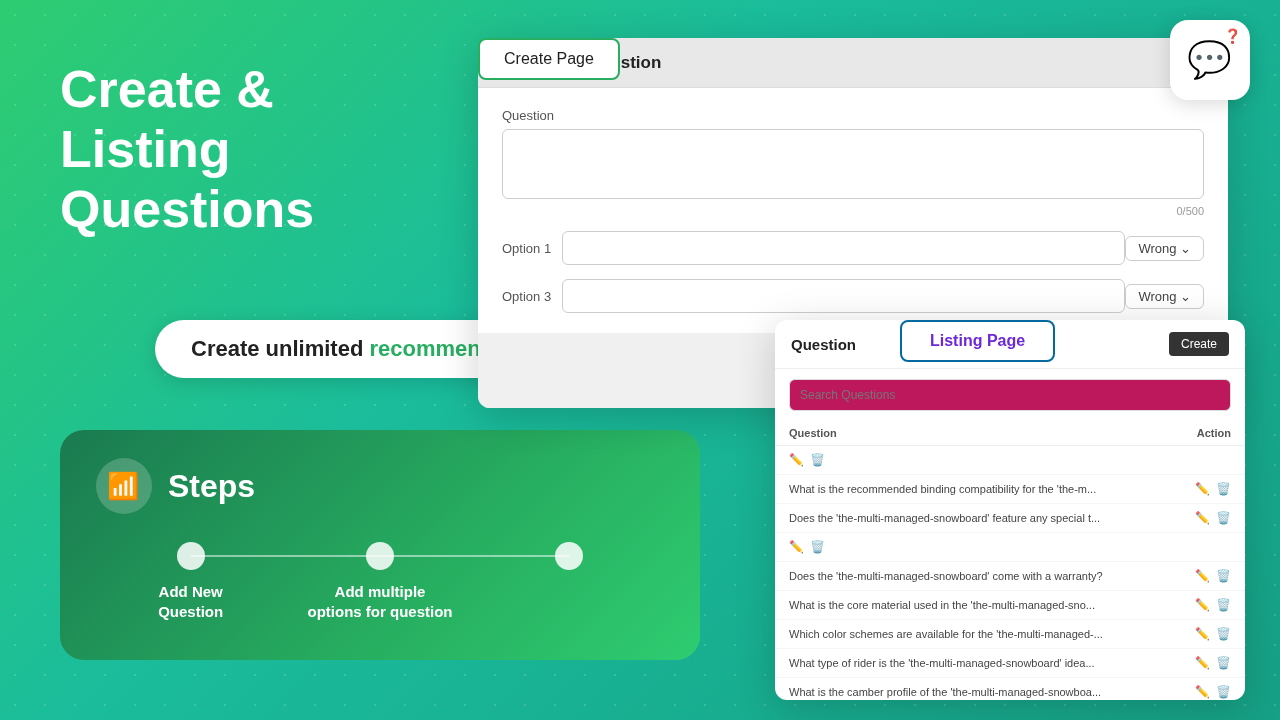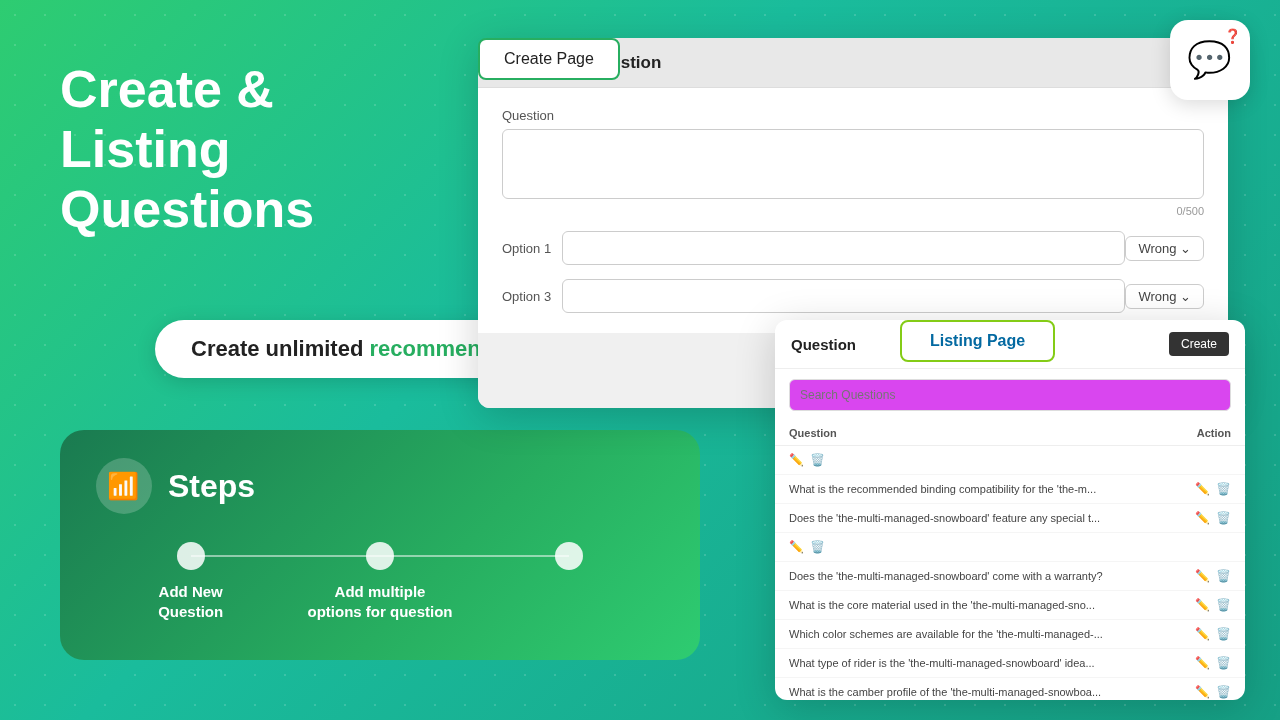--- a/index.html
+++ b/index.html
@@ -255,26 +255,26 @@
       border-radius: 12px;
       box-shadow: 0 8px 40px rgba(0,0,0,0.18);
       overflow: hidden;
       z-index: 10;
     }
     .listing-page-tab {
       position: absolute;
       left: 900px;
       top: 320px;
       background: white;
-      border: 2px solid #84cc16;
+      border: 2px solid #0369a1;
       border-radius: 8px;
       padding: 10px 28px;
       font-size: 16px;
       font-weight: 600;
-      color: #0369a1;
+      color: #6d28d9;
       z-index: 25;
       cursor: pointer;
     }
     .listing-header {
       display: flex;
       align-items: center;
       justify-content: space-between;
       padding: 12px 16px;
       border-bottom: 1px solid #eee;
     }
@@ -296,21 +296,21 @@
       margin: 10px 14px;
       position: relative;
     }
     .search-input {
       width: 100%;
       height: 32px;
       border: 1px solid #ddd;
       border-radius: 6px;
       padding: 0 10px;
       font-size: 12px;
-      background: #d946ef;
+      background: #be185d;
     }
     .table-header {
       display: flex;
       justify-content: space-between;
       padding: 6px 14px;
       font-size: 11px;
       font-weight: 600;
       color: #555;
       border-bottom: 1px solid #eee;
     }

